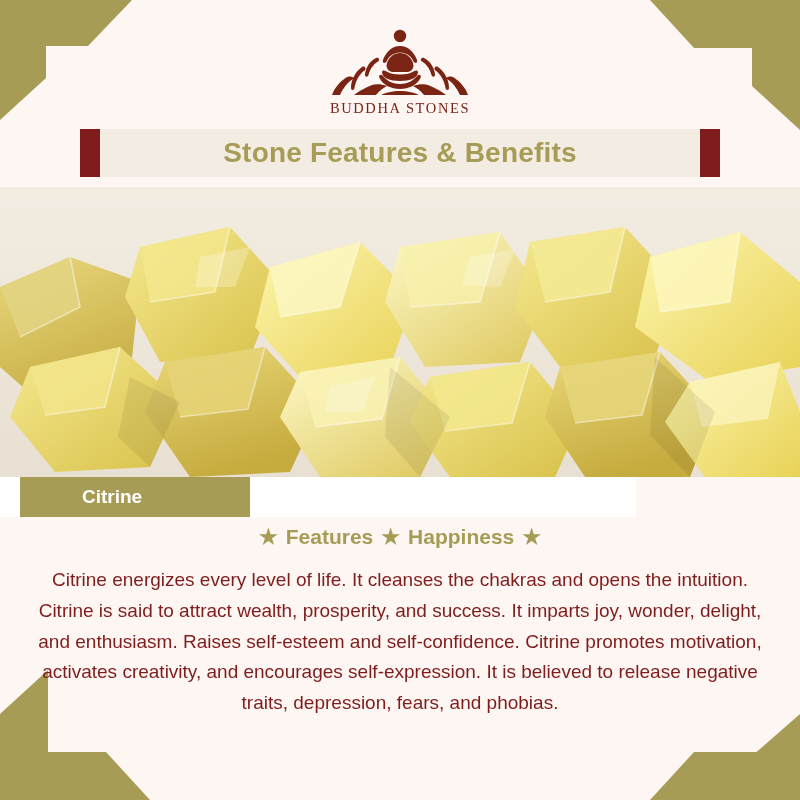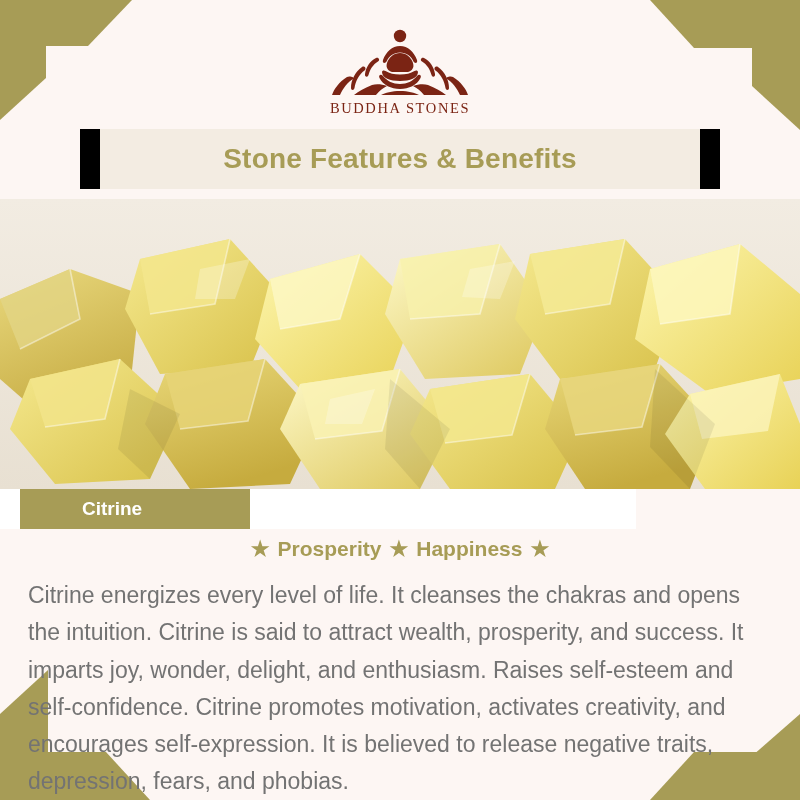--- a/index.html
+++ b/index.html
@@ -92,22 +92,22 @@
     color: #7b2414;
     font-family: "Liberation Serif", serif;
     font-weight: 400;
   }
 
   
   .title-bar {
     position: relative;
     margin: 12px auto 0 auto;
     width: 640px;
-    height: 60px;
-    background: #000000;
+    height: 48px;
+    background: #7f1d1d;
     display: flex;
     align-items: center;
     justify-content: center;
   }
   .title-bar-inner {
     position: absolute;
     left: 20px; right: 20px; top: 0; bottom: 0;
     background: #f3ece2;
   }
   .title-text {
@@ -171,25 +171,25 @@
     color: #a79c56;
     padding: 0 6px;
   }
   .kw {
     white-space: nowrap;
   }
 
   
   .desc {
     margin: 16px 28px 0 28px;
-    font-size: 23px;
+    font-size: 19px;
     line-height: 1.62;
-    color: #737373;
+    color: #7f1d1d;
     font-family: "Liberation Sans", sans-serif;
-    text-align: left;
+    text-align: center;
   }
 </style>
 </head>
 <body>
 
 <div class="page">
 
   <div class="corner corner-tl"></div>
   <div class="corner corner-tl2"></div>
   <div class="corner corner-tr"></div>
@@ -318,21 +318,21 @@
       </svg>
     </div>
 
     <div class="name-strip">
       <div class="name-tab"></div>
       <div class="name-label">Citrine</div>
     </div>
 
     <div class="keywords">
       <span class="kw-star">★</span>
-      <span class="kw">Prosperity</span>
+      <span class="kw">Features</span>
       <span class="kw-star">★</span>
       <span class="kw">Happiness</span>
       <span class="kw-star">★</span>
     </div>
 
     <div class="desc">Citrine energizes every level of life. It cleanses the chakras and opens the intuition. Citrine is said to attract wealth, prosperity, and success. It imparts joy, wonder, delight, and enthusiasm. Raises self-esteem and self-confidence. Citrine promotes motivation, activates creativity, and encourages self-expression. It is believed to release negative traits, depression, fears, and phobias.</div>
 
   </div>
 </div>
 

